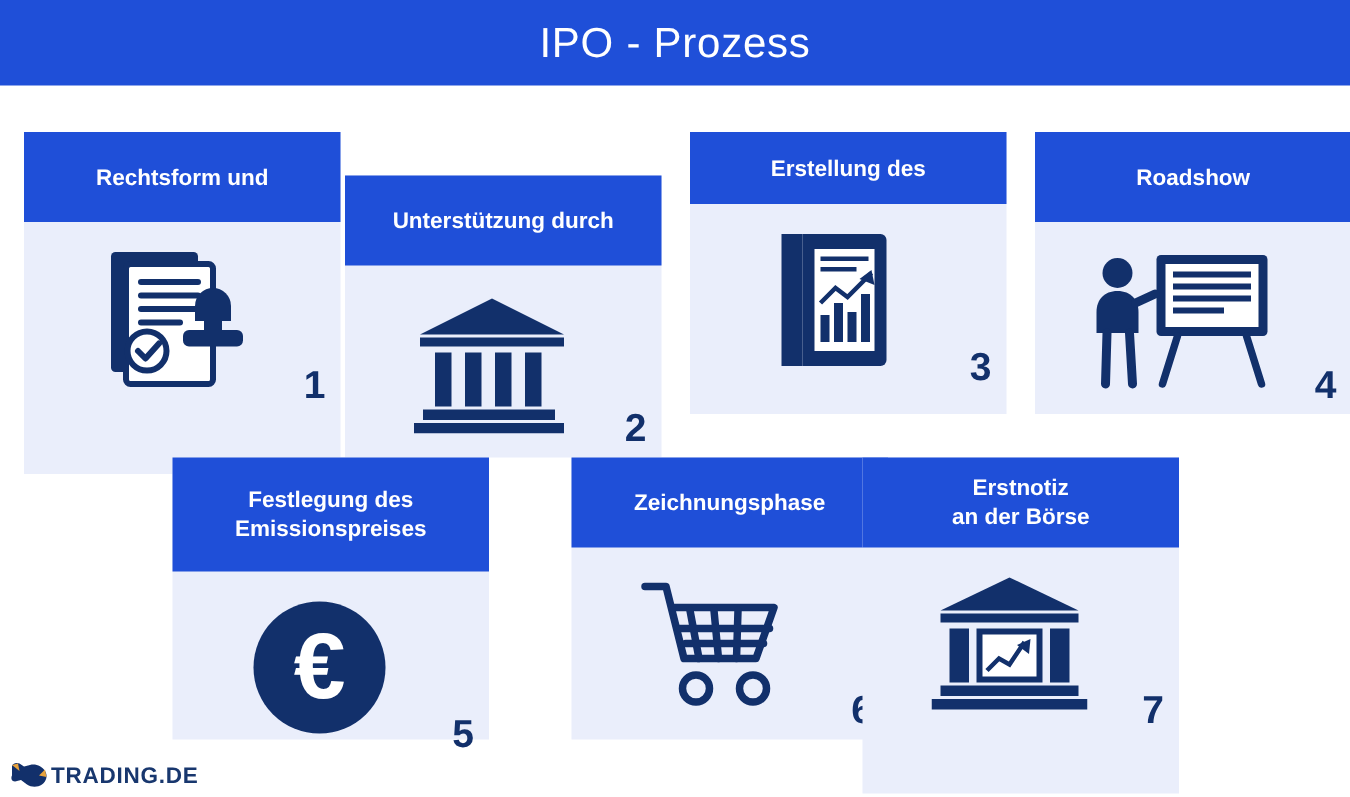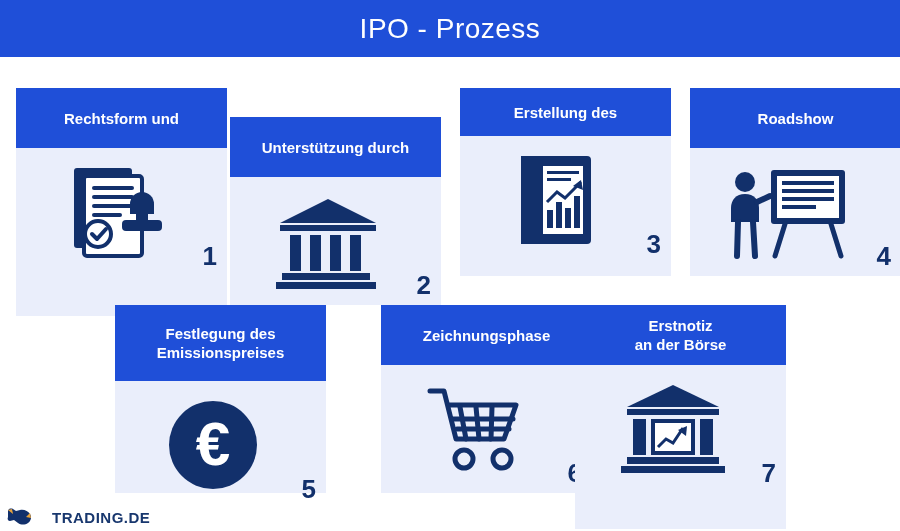--- a/index.html
+++ b/index.html
@@ -81,21 +81,21 @@
     padding-right: 16px;
     box-sizing: border-box;
   }
   
   .logo {
     position: absolute;
     left: 6px;
     bottom: 4px;
     display: flex;
     align-items: center;
-    gap: 20px;
+    gap: 2px;
   }
   .logo-text {
     font-size: 15px;
     font-weight: bold;
     color: #18376e;
     letter-spacing: 0.5px;
   }
 </style>
 </head>
 <body>

